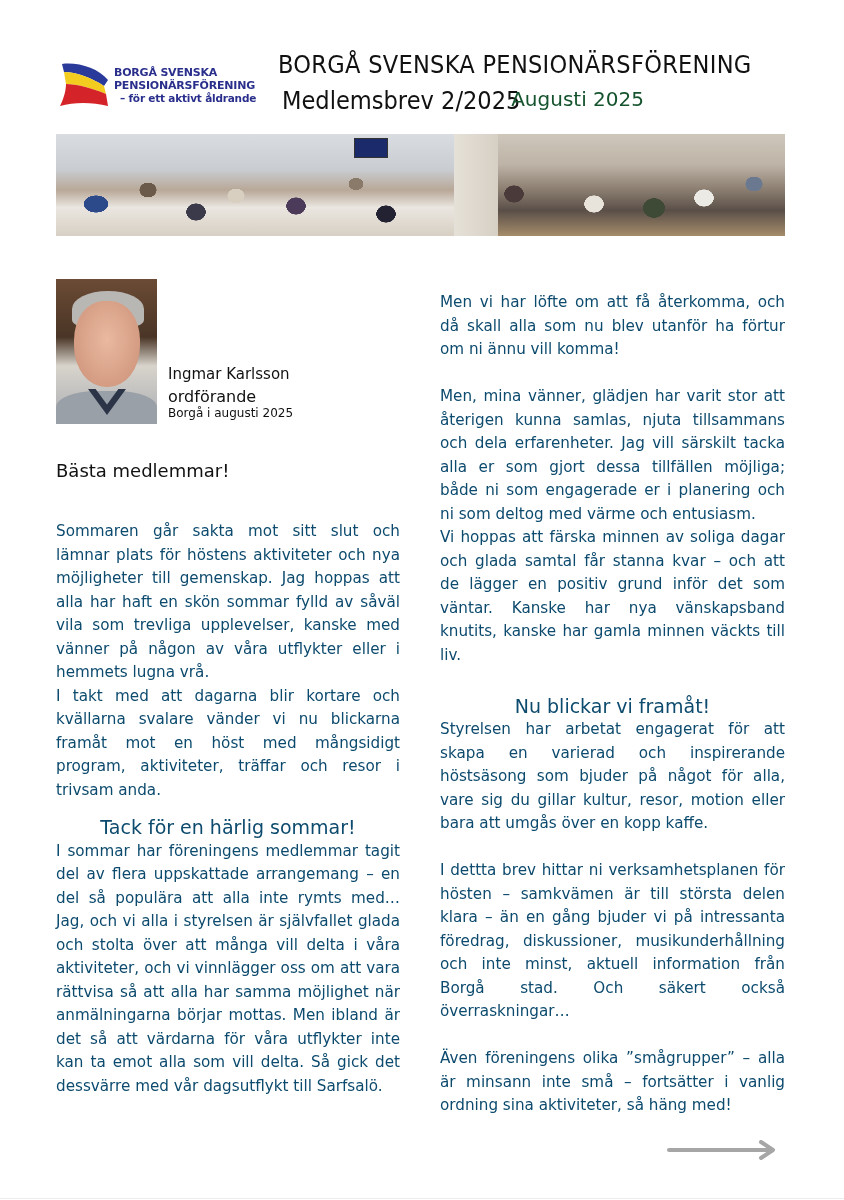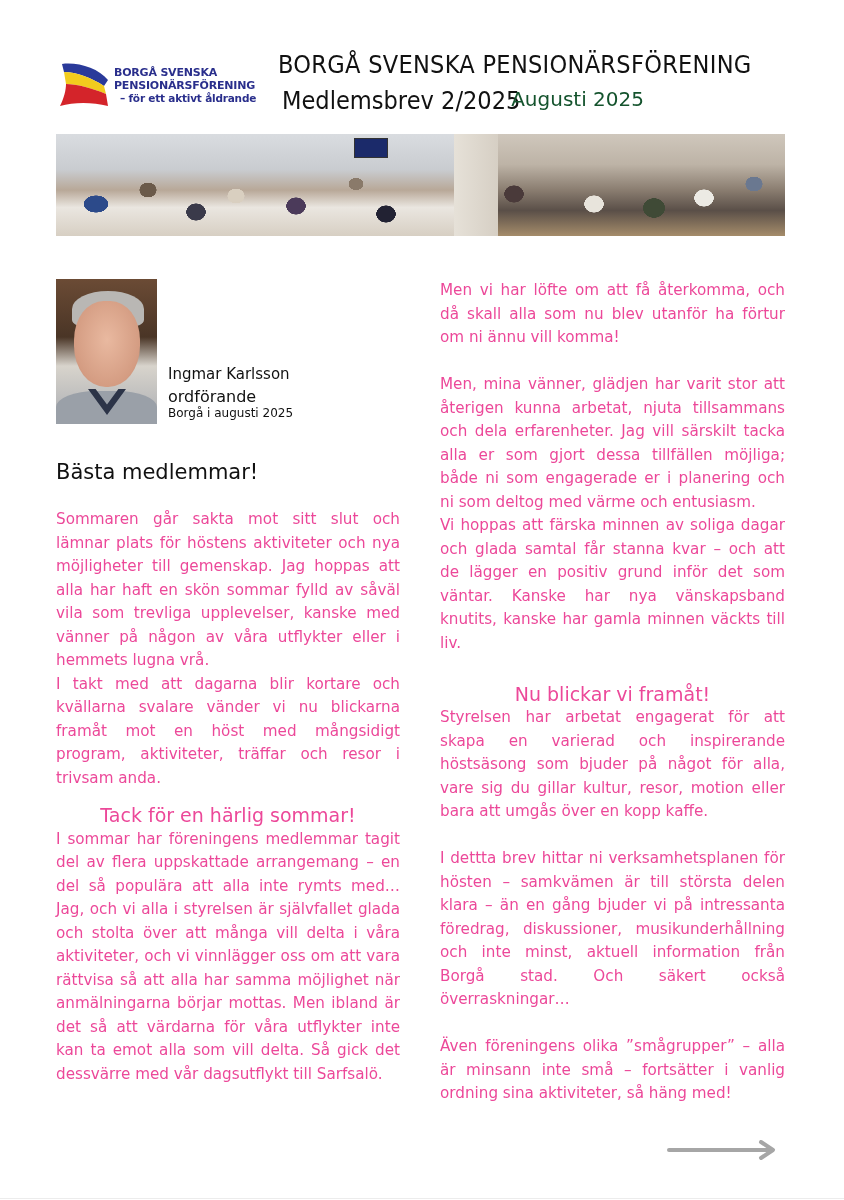--- a/index.html
+++ b/index.html
@@ -48,26 +48,26 @@
     .portrait .face { position: absolute; left: 18px; top: 22px; width: 66px; height: 86px; border-radius: 45% 45% 48% 48%; background: radial-gradient(ellipse at 50% 45%, #e9b9a0 0%, #d49c82 70%, #b98068 100%); }
     .portrait .hair { position: absolute; left: 16px; top: 12px; width: 72px; height: 36px; border-radius: 50% 50% 20% 20%; background: #b9b7b4; }
     .portrait .shirt { position: absolute; left: 0; top: 112px; width: 101px; height: 40px; background: #9aa0a8; border-radius: 40% 40% 0 0; }
     .portrait .collar { position: absolute; left: 32px; top: 110px; width: 38px; height: 26px; background: #2c3448; clip-path: polygon(0 0, 50% 100%, 100% 0, 80% 0, 50% 60%, 20% 0); }
 
     .author-name { position: absolute; left: 168px; top: 365px; font-size: 15px; color: #111; white-space: nowrap; }
     .author-role { position: absolute; left: 168px; top: 387px; font-size: 16px; color: #111; white-space: nowrap; }
     .author-place { position: absolute; left: 168px; top: 406px; font-size: 12px; color: #111; white-space: nowrap; text-align: right; }
 
     
-    .col { position: absolute; font-size: 15.2px; line-height: 23.5px; color: #ec4899; text-align: justify; }
+    .col { position: absolute; font-size: 15.2px; line-height: 23.5px; color: #0c4a6e; text-align: justify; margin-top: 12px; }
     .col p { margin: 0; }
     .col-left { left: 56px; top: 508px; width: 344px; }
     .col-right { left: 440px; top: 279px; width: 345px; }
     .col .gap { height: 23.5px; }
-    .h-main { position: absolute; left: 56px; top: 460px; font-size: 21px; color: #111; white-space: nowrap; }
+    .h-main { position: absolute; left: 56px; top: 460px; font-size: 18px; color: #111; white-space: nowrap; }
     .h-sub { font-size: 19px; text-align: center; line-height: 23.5px; }
     .col-left .h-sub { margin-top: 14px; }
     .col-right .h-sub { margin-top: 4px; }
 
     .next-arrow { position: absolute; left: 667px; top: 1140px; width: 110px; height: 20px; }
     .bottom-line { position: absolute; left: 0; top: 1198px; width: 844px; height: 1px; background: #ececec; }
   </style>
 </head>
 <body>
 
@@ -114,21 +114,21 @@
   <div class="col col-left">
     <p>Sommaren går sakta mot sitt slut och lämnar plats för höstens aktiviteter och nya möjligheter till gemenskap. Jag hoppas att alla har haft en skön sommar fylld av såväl vila som trevliga upplevelser, kanske med vänner på någon av våra utflykter eller i hemmets lugna vrå.</p>
     <p>I takt med att dagarna blir kortare och kvällarna svalare vänder vi nu blickarna framåt mot en höst med mångsidigt program, aktiviteter, träffar och resor i trivsam anda.</p>
     <p class="h-sub">Tack för en härlig sommar!</p>
     <p>I sommar har föreningens medlemmar tagit del av flera uppskattade arrangemang – en del så populära att alla inte rymts med… Jag, och vi alla i styrelsen är självfallet glada och stolta över att många vill delta i våra aktiviteter, och vi vinnlägger oss om att vara rättvisa så att alla har samma möjlighet när anmälningarna börjar mottas. Men ibland är det så att värdarna för våra utflykter inte kan ta emot alla som vill delta. Så gick det dessvärre med vår dagsutflykt till Sarfsalö.</p>
   </div>
 
   <div class="col col-right">
     <p>Men vi har löfte om att få återkomma, och då skall alla som nu blev utanför ha förtur om ni ännu vill komma!</p>
     <div class="gap"></div>
-    <p>Men, mina vänner, glädjen har varit stor att återigen kunna arbetat, njuta tillsammans och dela erfarenheter. Jag vill särskilt tacka alla er som gjort dessa tillfällen möjliga; både ni som engagerade er i planering och ni som deltog med värme och entusiasm.</p>
+    <p>Men, mina vänner, glädjen har varit stor att återigen kunna samlas, njuta tillsammans och dela erfarenheter. Jag vill särskilt tacka alla er som gjort dessa tillfällen möjliga; både ni som engagerade er i planering och ni som deltog med värme och entusiasm.</p>
     <p>Vi hoppas att färska minnen av soliga dagar och glada samtal får stanna kvar – och att de lägger en positiv grund inför det som väntar. Kanske har nya vänskapsband knutits, kanske har gamla minnen väckts till liv.</p>
     <div class="gap"></div>
     <p class="h-sub">Nu blickar vi framåt!</p>
     <p>Styrelsen har arbetat engagerat för att skapa en varierad och inspirerande höstsäsong som bjuder på något för alla, vare sig du gillar kultur, resor, motion eller bara att umgås över en kopp kaffe.</p>
     <div class="gap"></div>
     <p>I dettta brev hittar ni verksamhetsplanen för hösten – samkvämen är till största delen klara – än en gång bjuder vi på intressanta föredrag, diskussioner, musikunderhållning och inte minst, aktuell information från Borgå stad. Och säkert också överraskningar…</p>
     <div class="gap"></div>
     <p>Även föreningens olika ”smågrupper” – alla är minsann inte små – fortsätter i vanlig ordning sina aktiviteter, så häng med!</p>
   </div>
 

